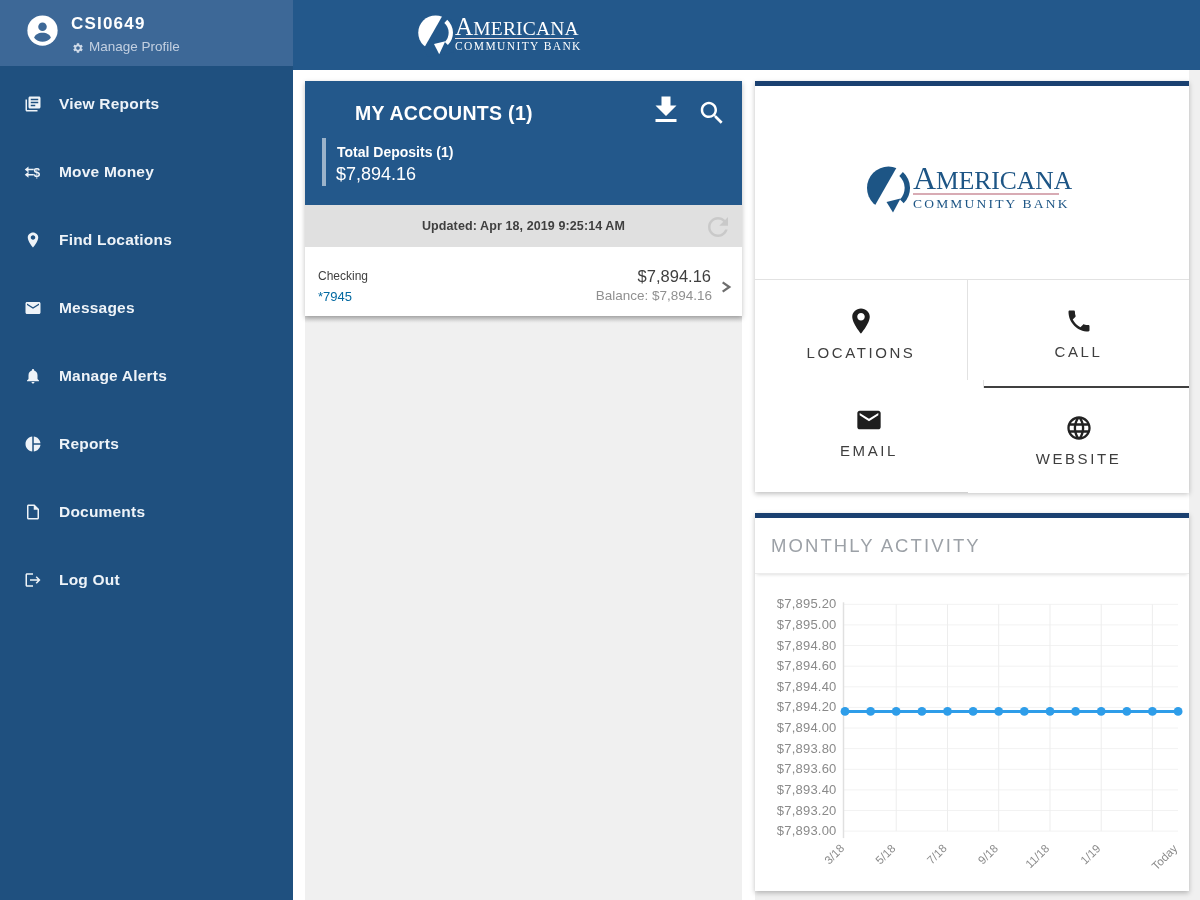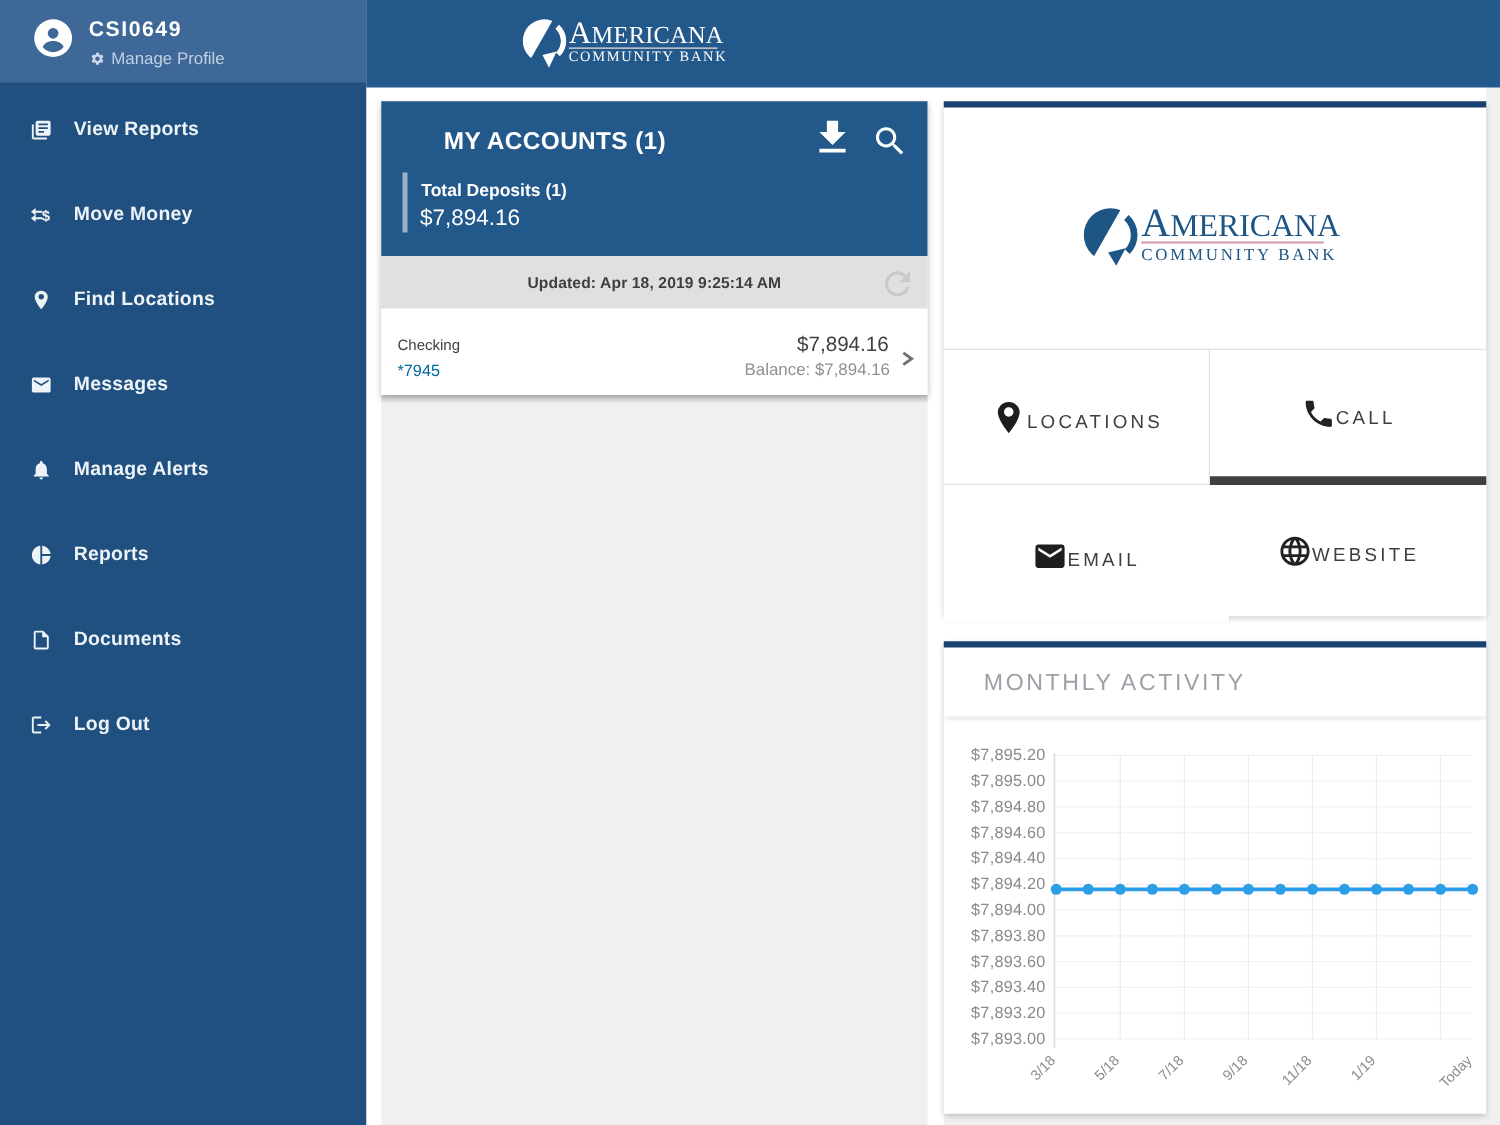--- a/index.html
+++ b/index.html
@@ -20,23 +20,23 @@
 #row1{height:69px;background:#fff;position:relative;}
 #grayL{left:305px;top:316px;width:437px;height:584px;background:#f0f0f0;}
 #grayL .sh{position:absolute;left:0;top:0;width:100%;height:7px;background:linear-gradient(#cfcfcf,#f0f0f0);}
 #grayR{left:1189px;top:70px;width:11px;height:830px;background:#f0f0f0;}
 #grayB{left:755px;top:891px;width:434px;height:9px;background:#f0f0f0;}
 #cardB{left:755px;top:81px;width:434px;height:411px;background:#fff;border-top:5px solid #1a4070;
   box-shadow:0 2px 5px rgba(0,0,0,.25);box-sizing:border-box;}
 #cardC{left:755px;top:513px;width:434px;height:378px;background:#fff;border-top:5px solid #1a4070;
   box-shadow:0 2px 5px rgba(0,0,0,.25);box-sizing:border-box;}
 .cells{position:absolute;left:0;top:193px;width:434px;height:213px;border-top:1px solid #e2e2e2;}
-.cell{position:absolute;display:flex;flex-direction:row;align-items:center;justify-content:center;background:#fff;box-sizing:border-box;}
+.cell{position:absolute;display:flex;flex-direction:column;align-items:center;justify-content:center;background:#fff;box-sizing:border-box;}
 .cell .lbl{margin-top:8px;font-size:15px;letter-spacing:2.6px;color:#3e3e3e;}
-#mahdr{height:55px;display:flex;align-items:center;border-bottom:1px solid #ececec;box-shadow:0 3px 3px -2px rgba(0,0,0,.12);position:relative;padding-left:16px;}
+#mahdr{height:55px;display:flex;align-items:center;border-bottom:1px solid #ececec;box-shadow:0 3px 3px -2px rgba(0,0,0,.12);position:relative;}
 #mahdr span{margin-left:16px;font-size:18.5px;letter-spacing:2.1px;color:#9ca1a7;}
 </style></head><body>
 <div class="abs" id="grayL">
     <div class="sh"></div>
   </div>
 <div class="abs" id="grayR"></div>
 <div class="abs" id="grayB"></div>
 <div class="abs" id="topbar"></div>
 <div class="abs" id="sidebar"></div>
 <div class="abs" style="left:418px;top:15px;width:180px;height:42px;">
@@ -158,27 +158,27 @@
     <div style="font-size:13.5px;letter-spacing:2.2px;margin-top:1px;">COMMUNITY BANK</div>
   </div>
  </div>
  <div class="cells">
   <div class="cell" style="left:0;top:0;width:213px;height:108px;border-right:1px solid #e2e2e2;border-bottom:1px solid #e2e2e2;">
     <svg style="" width="30" height="30" viewBox="0 0 24 24" fill="#1e1e1e">
           <path d="M12 2C8.13 2 5 5.13 5 8.5c0 5.25 7 13.5 7 13.5s7-8.25 7-13.5C19 5.13 15.87 2 12 2zm0 9.5c-1.66 0-3-1.34-3-3s1.34-3 3-3 3 1.34 3 3-1.34 3-3 3z"></path>
         </svg>
         <div class="lbl">LOCATIONS</div>
       </div>
-  <div class="cell" style="left:213px;top:0;width:221px;height:108px;border-bottom:7px solid #404040;text-align:center;">
+  <div class="cell" style="left:213px;top:0;width:221px;height:108px;border-bottom:2px solid #404040;text-align:center;">
     <svg style="" width="28" height="28" viewBox="0 0 24 24" fill="#222">
           <path d="M6.62 10.79c1.44 2.83 3.76 5.14 6.59 6.59l2.2-2.2c.27-.27.67-.36 1.02-.24 1.12.37 2.33.57 3.57.57.55 0 1 .45 1 1V20c0 .55-.45 1-1 1-9.39 0-17-7.61-17-17 0-.55.45-1 1-1h3.5c.55 0 1 .45 1 1 0 1.25.2 2.45.57 3.57.11.35.03.74-.25 1.02l-2.2 2.2z"></path>
         </svg>
         <div class="lbl">CALL</div>
       </div>
-  <div class="cell" style="left:0;top:112px;width:229px;height:105px;border-right:1px solid #e2e2e2;">
+  <div class="cell" style="left:0;top:100px;width:229px;height:105px;border-right:1px solid #e2e2e2;">
     <svg style="" width="28" height="28" viewBox="0 0 24 24" fill="#1e1e1e">
           <path d="M20 4H4c-1.1 0-1.99.9-1.99 2L2 18c0 1.1.9 2 2 2h16c1.1 0 2-.9 2-2V6c0-1.1-.9-2-2-2zm0 4l-8 5-8-5V6l8 5 8-5v2z"></path>
         </svg>
         <div class="lbl">EMAIL</div>
       </div>
   <div class="cell" style="left:213px;top:108px;width:221px;height:105px;">
     <svg style="" width="28" height="28" viewBox="0 0 24 24" fill="#222">
           <path d="M11.99 2C6.47 2 2 6.48 2 12s4.47 10 9.99 10C17.52 22 22 17.52 22 12S17.52 2 11.99 2zm6.93 6h-2.95c-.32-1.25-.78-2.45-1.38-3.56 1.84.63 3.37 1.91 4.33 3.56zM12 4.04c.83 1.2 1.48 2.53 1.91 3.96h-3.82c.43-1.43 1.08-2.76 1.91-3.96zM4.26 14C4.1 13.36 4 12.69 4 12s.1-1.36.26-2h3.38c-.08.66-.14 1.32-.14 2 0 .68.06 1.34.14 2H4.26zm.82 2h2.95c.32 1.25.78 2.45 1.38 3.56-1.84-.63-3.37-1.9-4.33-3.56zm2.95-8H5.08c.96-1.66 2.49-2.93 4.33-3.56C8.81 5.55 8.35 6.75 8.03 8zM12 19.96c-.83-1.2-1.48-2.53-1.91-3.96h3.82c-.43 1.43-1.08 2.76-1.91 3.96zM14.34 14H9.66c-.09-.66-.16-1.32-.16-2 0-.68.07-1.35.16-2h4.68c.09.65.16 1.32.16 2 0 .68-.07 1.34-.16 2zm.25 5.56c.6-1.11 1.06-2.31 1.38-3.56h2.95c-.96 1.65-2.49 2.93-4.33 3.56zM16.36 14c.08-.66.14-1.32.14-2 0-.68-.06-1.34-.14-2h3.38c.16.64.26 1.31.26 2s-.1 1.36-.26 2h-3.38z"></path>
         </svg>
         <div class="lbl">WEBSITE</div>

